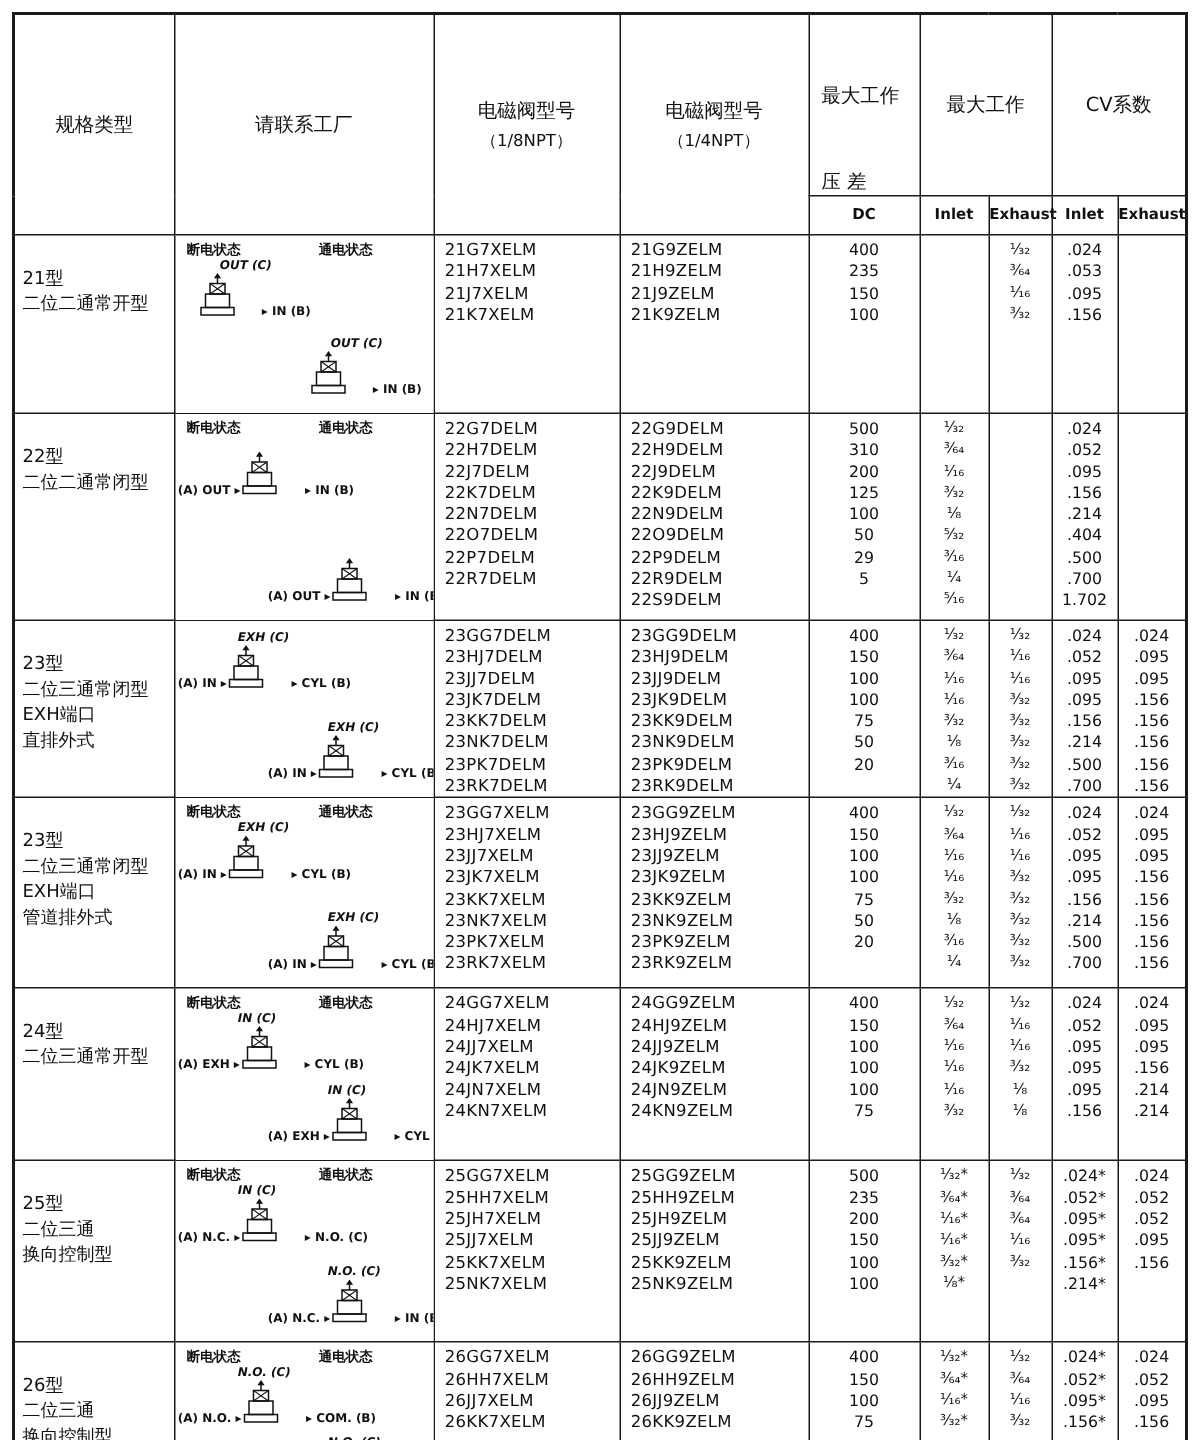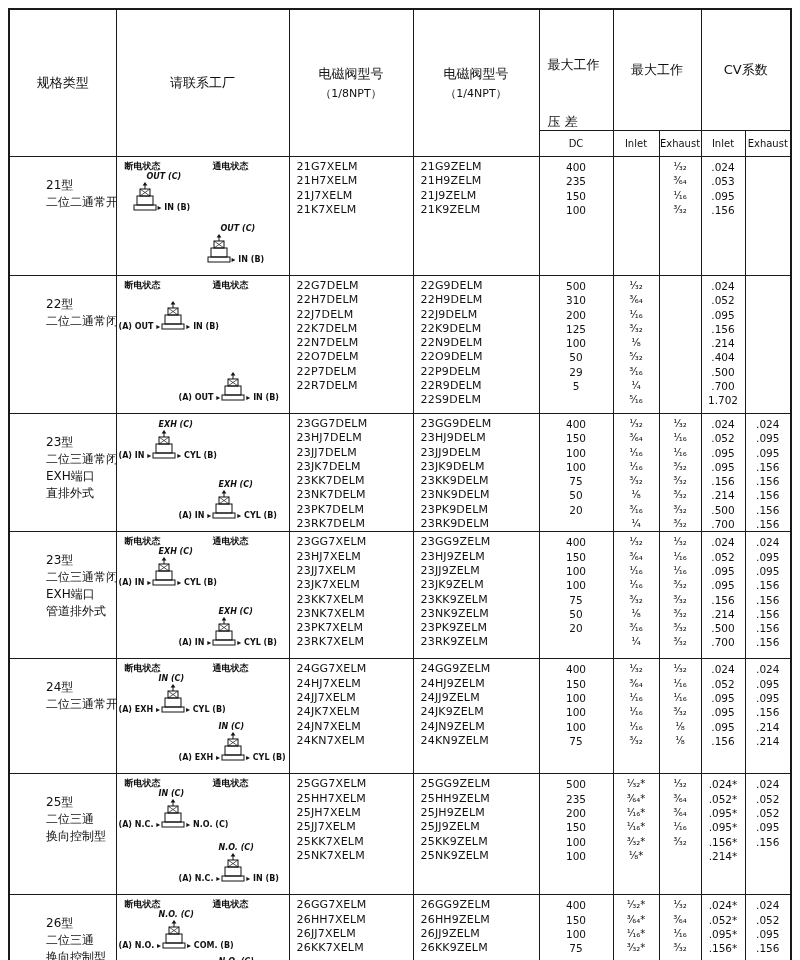--- a/index.html
+++ b/index.html
@@ -24,55 +24,55 @@
   thead th {
     font-weight: normal;
     font-size: 13px;
     text-align: center;
     vertical-align: middle;
     background: #fff;
   }
   thead th .hdr-line2 { font-size: 11px; margin-top: 3px; }
   thead th.pressure-th { vertical-align: top; padding-top: 6px; font-size: 13px; }
   thead th.pressure-th div { line-height: 17px; text-align: left; padding-left: 8px; margin-top: 40px; }
-  thead tr.hdr-sub th { font-size: 10px; }
+  thead tr.hdr-sub th { font-size: 10px; font-weight: bold; }
 
   td.cell { vertical-align: top; padding: 0; background: #fff; }
   td.data-cell { padding-top: 3px; }
   .ln {
     height: 14.3px; line-height: 14.3px;
     font-size: 11px; white-space: nowrap; overflow: visible;
   }
   td.model-col .ln { text-align: left; padding-left: 7px; letter-spacing: 0.2px; }
   td.num-col .ln   { text-align: center; font-size: 10.5px; }
   td.frac-col .ln  { text-align: center; font-size: 10px; }
 
   td.spec-col {
     padding: 20px 3px 0 5px;
     font-size: 12px;
   }
-  td.spec-col .spec-line { line-height: 17px; white-space: nowrap; margin-left: 31px; }
+  td.spec-col .spec-line { line-height: 17px; white-space: nowrap; }
 
   td.diagram-col { position: relative; overflow: hidden; }
   .state-label {
     position: absolute; top: 3px;
     font-size: 9px; font-weight: bold; white-space: nowrap;
   }
   .valve-unit { position: absolute; }
   .v-top {
     font-size: 8px; font-weight: bold; white-space: nowrap;
     height: 10px; line-height: 10px; font-style: italic;
   }
   .v-row { display: flex; align-items: flex-end; }
   .v-side {
     font-size: 8px; font-weight: bold; white-space: nowrap;
     padding-bottom: 6px;
   }
   .v-side.left  { margin-right: 1px; }
-  .v-side.right { margin-left: 1px; }
+  .v-side.right { margin-left: 18px; }
 
   .footer-note {
     margin-top: 3px;
     font-size: 11px;
     padding-left: 2px;
   }
 </style>
 </head>
 <body>
 

